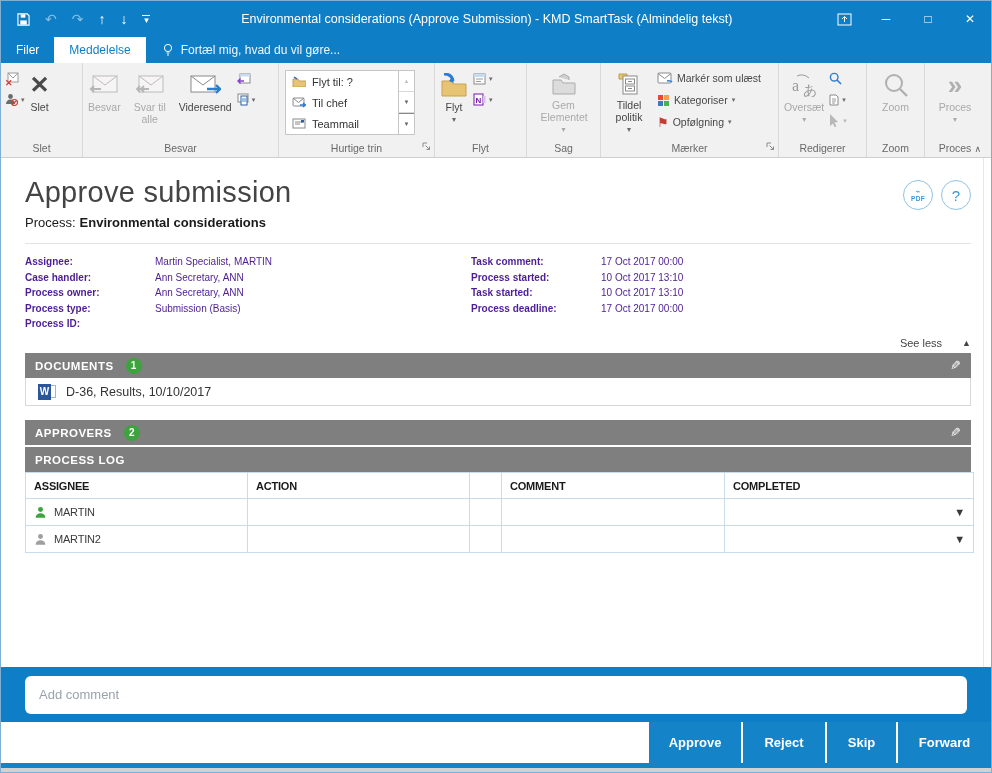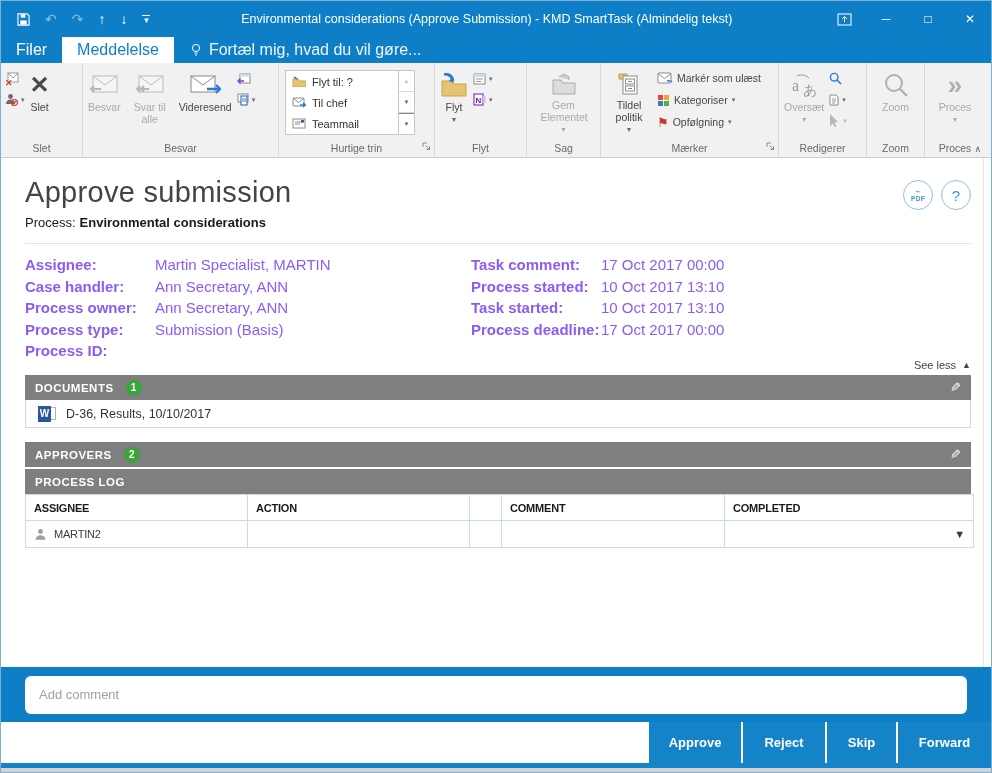--- a/index.html
+++ b/index.html
@@ -12,21 +12,21 @@
   .qat { display:flex; align-items:center; gap:15px; padding-left:16px; font-size:14px; }
   .qat .qbtn { display:flex; align-items:center; justify-content:center; line-height:1; }
   .qat .dis { opacity:.5; }
   .qat-more { display:flex; flex-direction:column; align-items:center; font-size:9px; line-height:5px; }
   .qat-more .bar { width:8px; border-top:1px solid #fff; margin-bottom:2px; }
   .titletext { flex:1; text-align:center; font-size:12.5px; white-space:nowrap; overflow:hidden; }
   .winctl { display:flex; height:36px; }
   .winctl .wbtn { width:42px; display:flex; align-items:center; justify-content:center; font-size:12px; color:#fff; }
 
   
-  .tabrow { height:26px; background:#0e7fc6; display:flex; align-items:stretch; font-size:16px; }
+  .tabrow { height:26px; background:#0e7fc6; display:flex; align-items:stretch; font-size:12px; }
   .tab { display:flex; align-items:center; padding:0 15px; color:#fff; }
   .tab.active { background:#fff; color:#0e7fc6; }
   .tellme { display:flex; align-items:center; gap:7px; padding-left:16px; color:#eef6fc; }
 
   
   .ribbon { height:95px; background:#f1f1f1; border-bottom:1px solid #cfcfcf; display:flex; position:relative; }
   .rgroup { display:flex; flex-direction:column; border-right:1px solid #d9d9d9; }
   .rbody { flex:1; display:flex; align-items:flex-start; padding:3px 2px 0 2px; }
   .rlabel { height:19px; display:flex; align-items:center; justify-content:center; font-size:10.5px; color:#696969; position:relative; }
   .launcher { position:absolute; right:3px; top:4px; }
@@ -56,25 +56,25 @@
   .page-title { font-size:29px; color:#444; font-weight:normal; margin:0; letter-spacing:.3px; }
   .head-icons { display:flex; gap:8px; margin-top:4px; }
   .circle-btn { width:30px; height:30px; border:1px solid #8fc3e4; border-radius:50%; color:#3d95cf; display:flex; flex-direction:column; align-items:center; justify-content:center; line-height:1; }
   .circle-btn .q { font-size:15px; }
   .pdf-curl { font-size:8px; }
   .pdf-txt { font-size:6.5px; font-weight:bold; letter-spacing:.3px; }
   .process-line { margin-top:5px; font-size:13px; color:#1a1a1a; }
   .process-line b { margin-left:4px; }
   .hdiv { border-top:1px solid #e3e3e3; margin-top:13px; }
 
-  .fields { display:grid; grid-template-columns:446px 1fr; margin-top:12px; font-size:15px; color:#8b5cf6; }
+  .fields { display:grid; grid-template-columns:446px 1fr; margin-top:12px; font-size:10px; color:#4c1d95; }
   .fcol { display:grid; grid-template-columns:130px auto; row-gap:4.5px; align-content:start; }
   .fcol.r { grid-template-columns:130px auto; }
   .flabel { font-weight:bold; }
-  .see-less { display:flex; justify-content:flex-end; align-items:center; gap:6px; font-size:11px; color:#444; margin-top:0; }
+  .see-less { display:flex; justify-content:flex-end; align-items:center; gap:20px; font-size:11px; color:#444; margin-top:8px; }
   .see-less .arr { font-size:9px; }
 
   .secbar { height:25px; background:#7f7f7f; color:#fff; display:flex; align-items:center; padding:0 10px; }
   .secbar .t { font-size:11.5px; font-weight:bold; letter-spacing:.5px; }
   .badge { width:16px; height:16px; border-radius:50%; background:#3da33d; color:#fff; font-size:10px; font-weight:bold; display:flex; align-items:center; justify-content:center; margin-left:12px; }
   .pencil { margin-left:auto; font-size:13px; transform:scaleX(-1); }
   .docbox { border:1px solid #d8d8d8; border-top:none; height:28px; display:flex; align-items:center; padding-left:12px; gap:10px; font-size:12.5px; color:#333; }
   .wordicon { position:relative; width:18px; height:16px; }
   .wordicon .page { position:absolute; right:0; top:1px; width:9px; height:13px; background:#fff; border:1px solid #9db6d6; }
   .wordicon .wbox { position:absolute; left:0; top:0; width:13px; height:16px; background:#2b579a; color:#fff; font-size:10px; font-weight:bold; display:flex; align-items:center; justify-content:center; }
@@ -535,20 +535,35 @@
           <th></th>
           <th>COMMENT</th>
           <th>COMPLETED</th>
         </tr>
       </thead>
       <tbody>
         <tr>
           <td>
               <span class="acell">
             <svg width="13" height="13" viewBox="0 0 16 16">
+                  <circle cx="8" cy="4.3" r="3" fill="#3da33d"></circle>
+                  <path d="M2 14.5 c0-3.6 2.7-5.6 6-5.6 s6 2 6 5.6 z" fill="#3da33d"></path>
+                </svg>
+            <span>MARTIN</span>
+              </span>
+            </td>
+          <td></td>
+          <td></td>
+          <td></td>
+          <td class="dd">▼</td>
+        </tr>
+        <tr>
+          <td>
+              <span class="acell">
+            <svg width="13" height="13" viewBox="0 0 16 16">
                   <circle cx="8" cy="4.3" r="3" fill="#9e9e9e"></circle>
                   <path d="M2 14.5 c0-3.6 2.7-5.6 6-5.6 s6 2 6 5.6 z" fill="#9e9e9e"></path>
                 </svg>
             <span>MARTIN2</span>
               </span>
             </td>
           <td></td>
           <td></td>
           <td></td>
           <td class="dd">▼</td>

